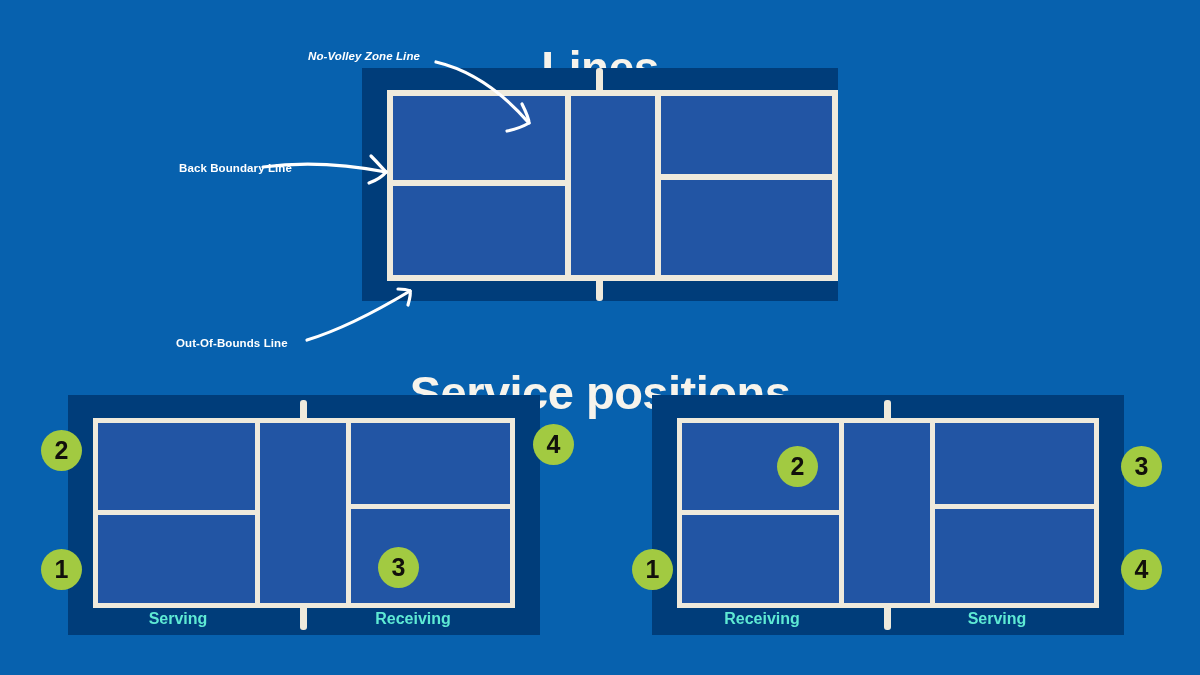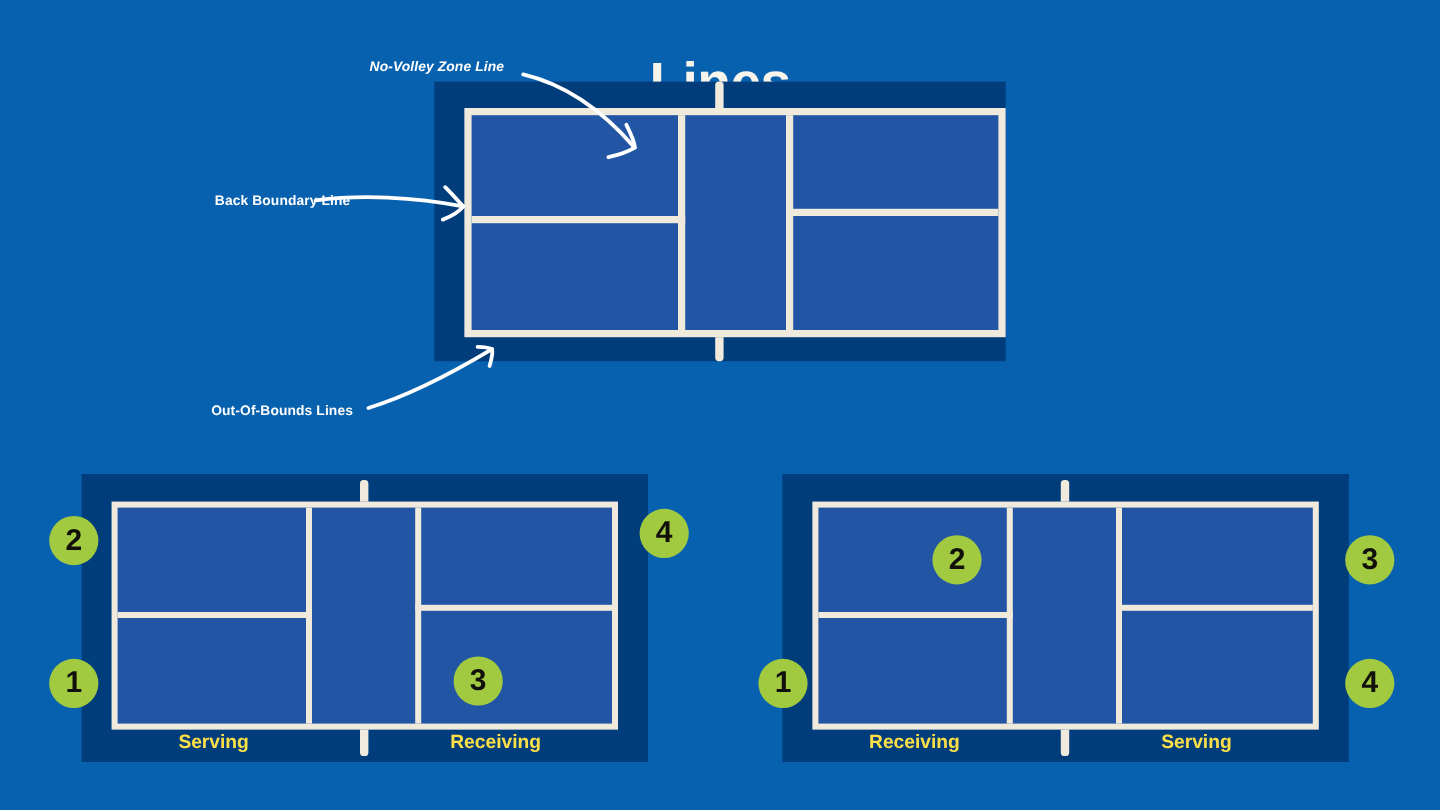--- a/index.html
+++ b/index.html
@@ -82,21 +82,21 @@
     color: #FFFFFF;
     font-size: 11.5px;
     font-weight: bold;
     white-space: nowrap;
     letter-spacing: 0.1px;
   }
 
   
   .side-label {
     position: absolute;
-    color: #fde047;
+    color: #5eead4;
     font-weight: bold;
     font-size: 16px;
     white-space: nowrap;
     text-align: center;
   }
 
   
   .badge {
     position: absolute;
     width: 41px;
@@ -144,39 +144,40 @@
       <div class="ln ln-h" style="top:84px; height:6px; right:auto; width:178px; left:0;"></div>
 
       <div class="ln ln-h" style="top:78px; height:6px; left:262px; right:0;"></div>
     </div>
   </div>
 
   <div class="anno" id="anno-nvz" style="left:308px; top:50px;font-style:italic;">No-Volley Zone Line</div>
 
   <div class="anno" id="anno-back" style="left:133px; top:162px;padding-left:46px;">Back Boundary Line</div>
 
-  <div class="anno" id="anno-oob" style="left:176px; top:337px;">Out-Of-Bounds Lines</div>
+  <div class="anno" id="anno-oob" style="left:176px; top:337px;">Out-Of-Bounds Line</div>
 
   <svg class="arrows" viewBox="0 0 1200 675">
     <g fill="none" stroke="#FFFFFF" stroke-width="3.2" stroke-linecap="round" stroke-linejoin="round">
 
       <path d="M436,62 C470,70 500,90 528,122"></path>
       <path d="M522,104 C527,114 529,120 529,123"></path>
       <path d="M507,131 C516,129 524,126 529,123"></path>
 
       <path d="M263,167 C300,162 345,164 386,172"></path>
       <path d="M371,156 C378,163 383,169 386,172"></path>
       <path d="M369,183 C377,180 383,176 386,172"></path>
 
       <path d="M307,340 C340,330 375,312 410,291"></path>
       <path d="M398,289 C404,289 408,290 410,291"></path>
       <path d="M408,305 C410,298 411,294 410,291"></path>
     </g>
   </svg>
 
+  <h1 class="heading" id="title-service">Service positions</h1>
 
   <div class="court-wrap" id="court-left" style="left:68px; top:395px; width:472px; height:240px;">
 
     <div class="court-outer"></div>
 
     <div class="net-line" style="left:232px; top:5px; width:7px; height:230px;"></div>
 
     <div class="court-inner thin" style="left:25px; top:23px; width:422px; height:190px;">
 
       <div class="ln ln-v" style="left:157px; width:5px;"></div>

